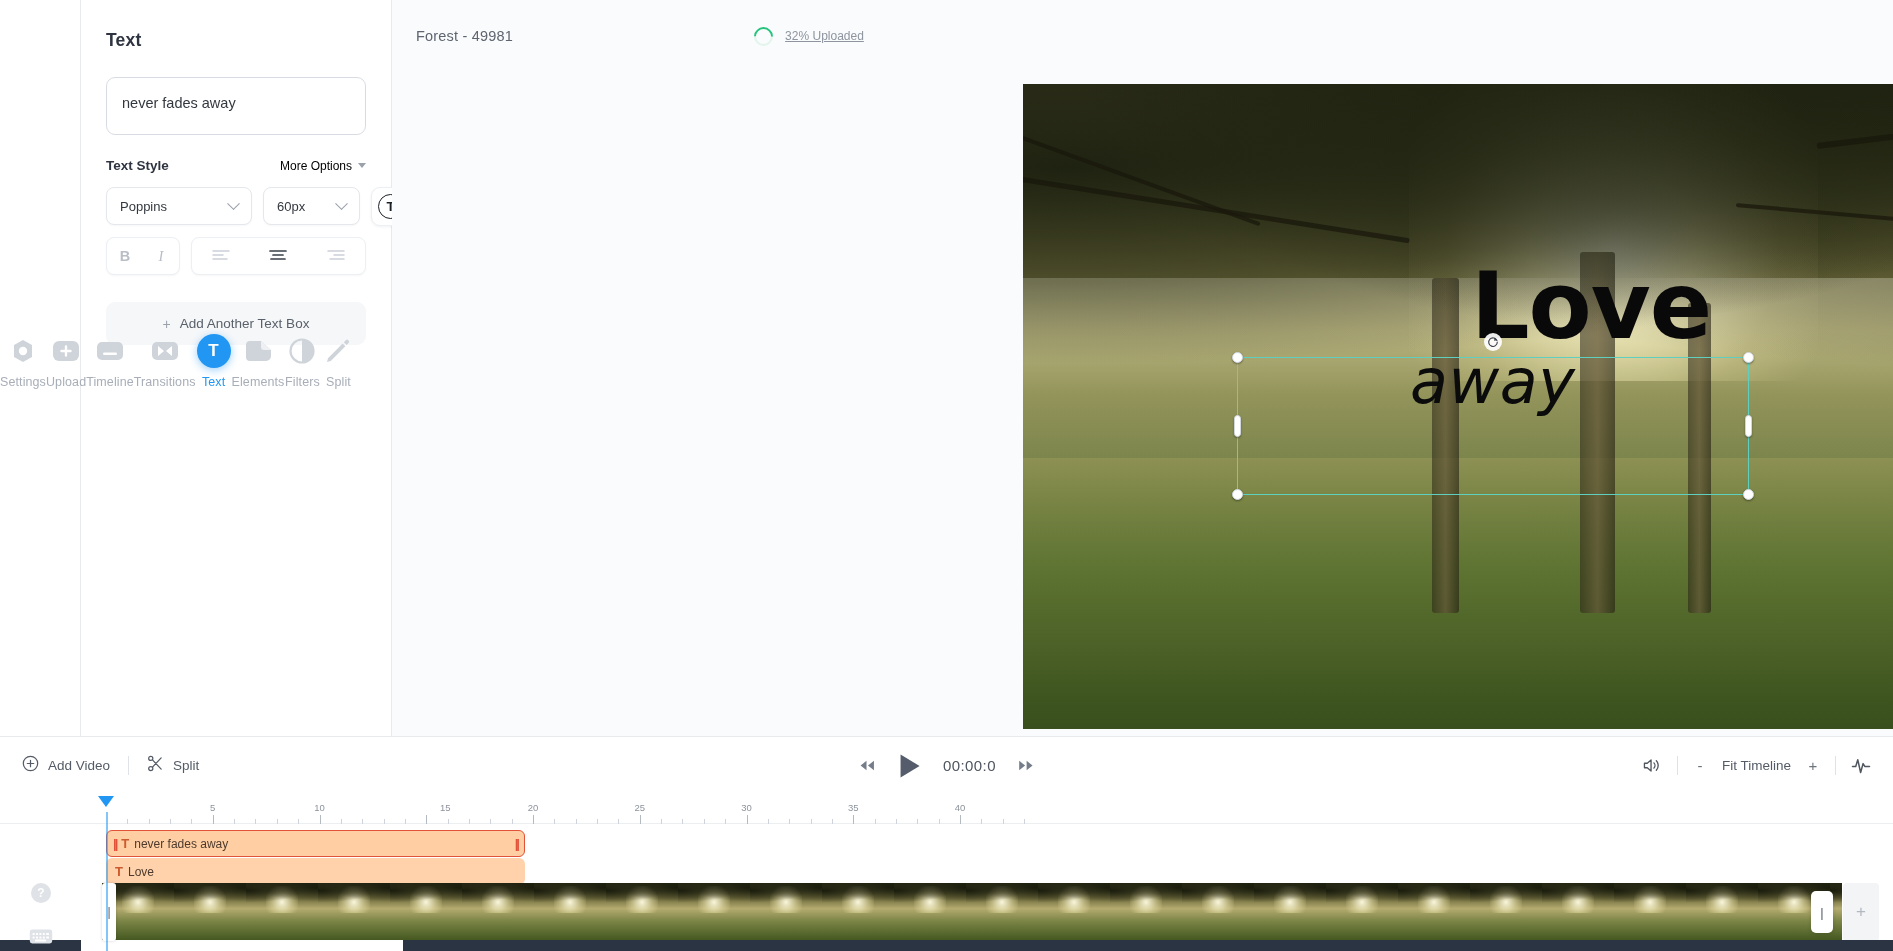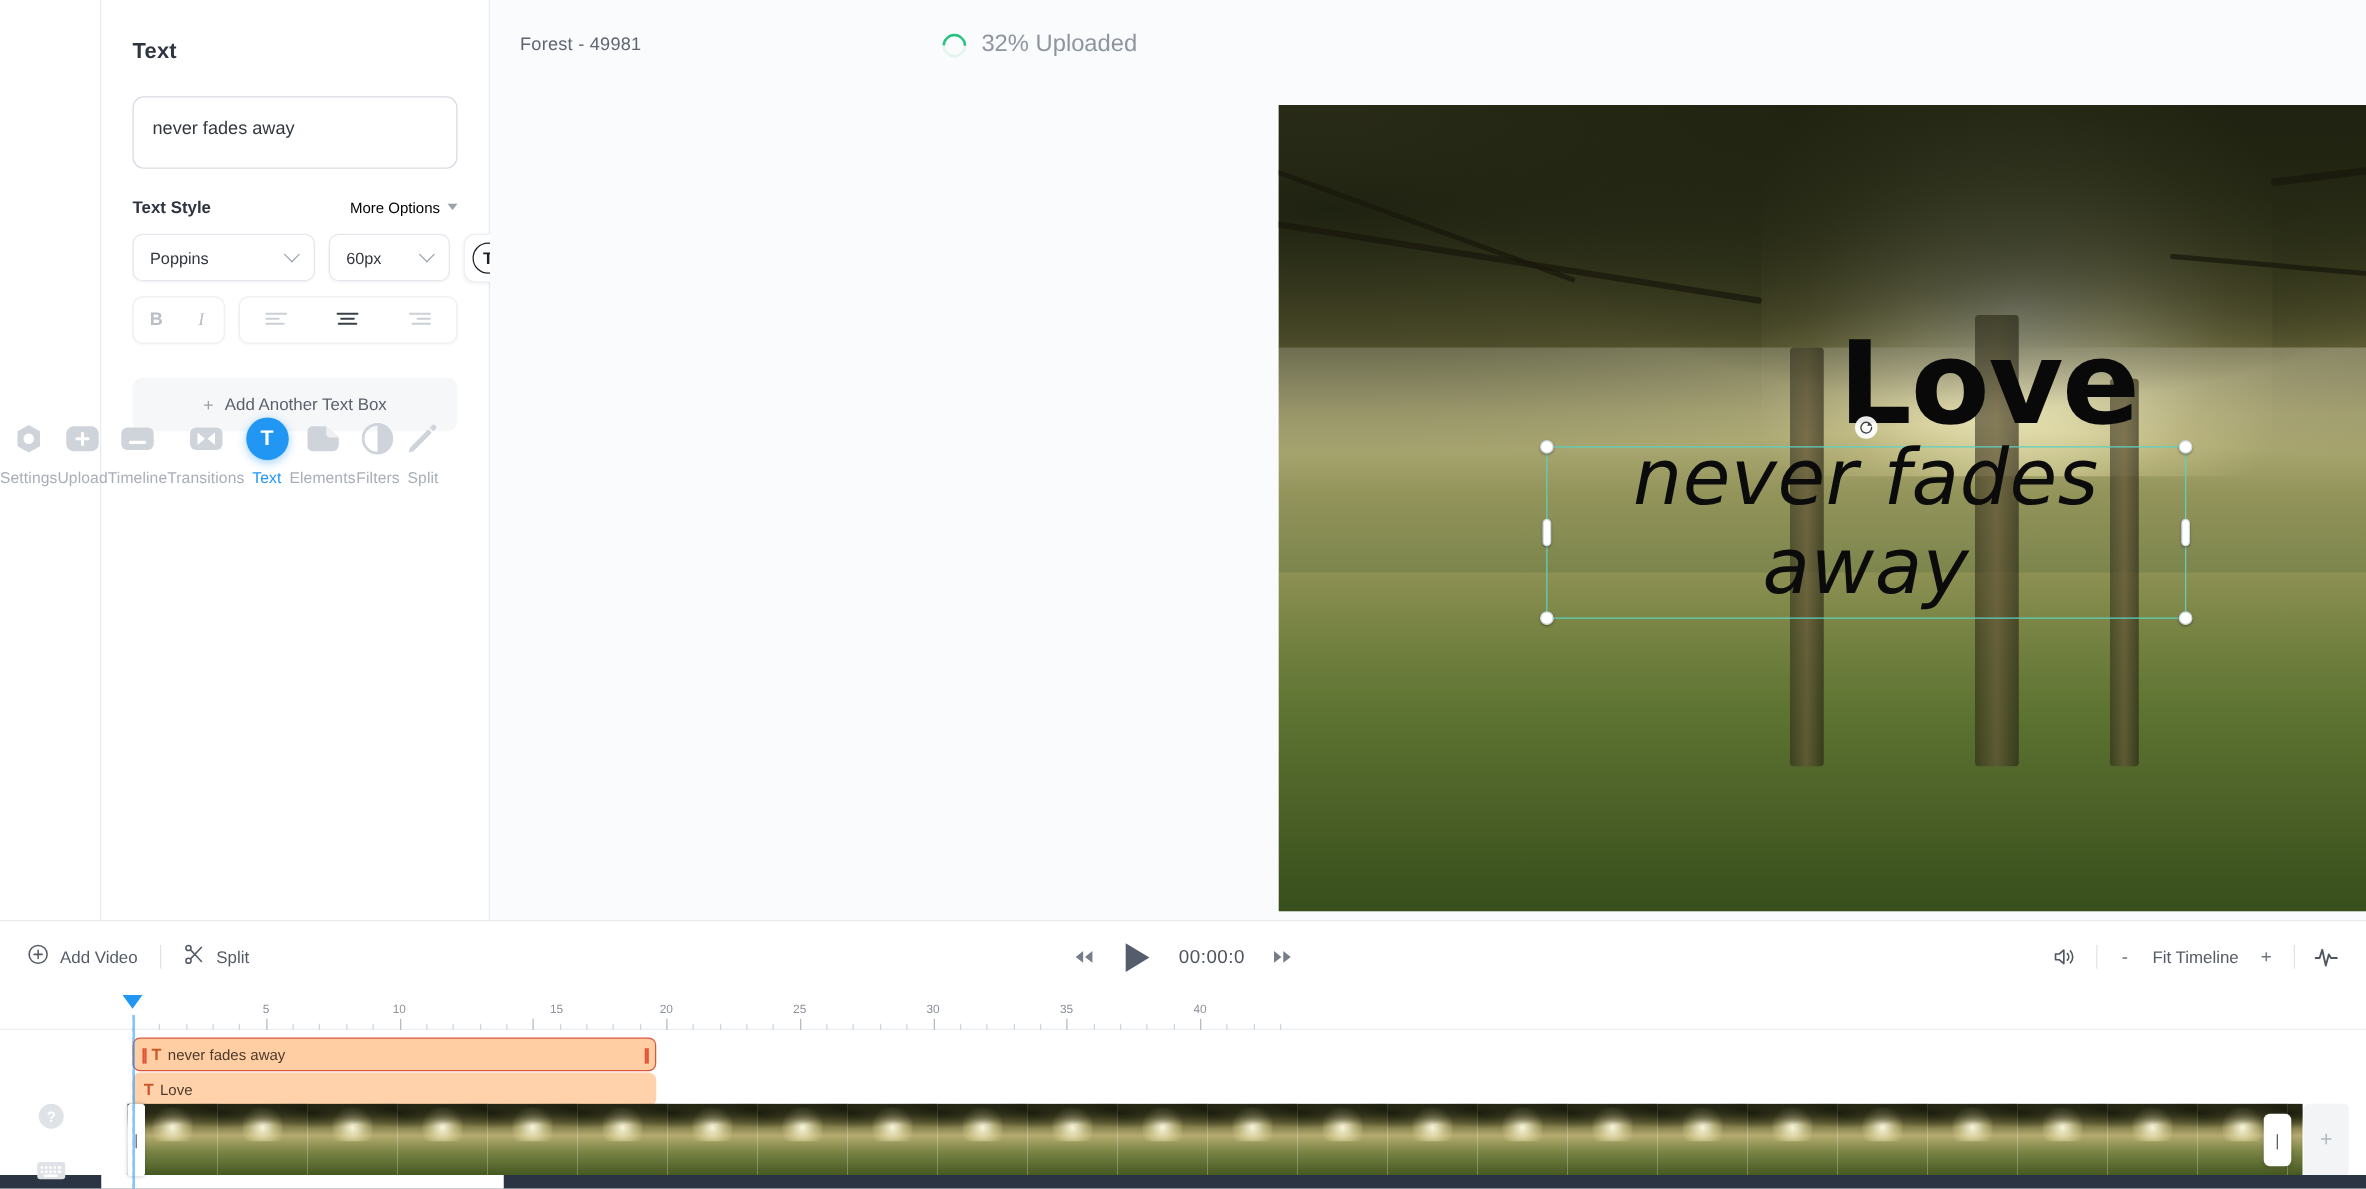--- a/index.html
+++ b/index.html
@@ -140,21 +140,21 @@
     height: 72px; display: flex; align-items: center; padding: 0 24px; position: relative;
   }
   .proj-title { font-size: 14.5px; color: #5e6570; letter-spacing: .2px; }
   .upload-wrap { display: flex; align-items: center; gap: 12px; margin-left: 241px; }
   .spinner {
     width: 19px; height: 19px; border-radius: 50%;
     border: 2.4px solid #e2f5ec;
     border-top-color: #24c37e; border-right-color: #24c37e;
     transform: rotate(-45deg);
   }
-  .upload-text { font-size: 19px; color: #8e959f; }
+  .upload-text { font-size: 12px; color: #8e959f; text-decoration: underline; }
   .header-right { margin-left: auto; display: flex; align-items: center; gap: 17px; }
   .hist-btn { cursor: pointer; display: flex; align-items: center; }
   .hist-btn.undo { color: #2f3640; }
   .hist-btn.redo { color: #c8cdd4; }
   .hdiv { width: 1px; height: 26px; background: #dfe3e8; }
   .export-btn {
     height: 41px; min-width: 128px; border-radius: 21px; background: #39404e;
     display: flex; align-items: center; justify-content: center; gap: 14px;
     padding: 0 20px; cursor: pointer;
   }
@@ -480,21 +480,20 @@
           <div class="branch b1"></div>
           <div class="branch b2"></div>
           <div class="branch b3"></div>
           <div class="branch b4"></div>
         </div>
 
         <div class="ov-love">Love</div>
 
         <div class="sel-box">
           <div class="ov-never">
-            <span>never fades</span>
             <span class="l2">away</span>
           </div>
           <span class="rotate-handle">
             <svg width="12" height="12" viewBox="0 0 14 14">
                 <path d="M11.6 5.2A5 5 0 1 0 12 7" fill="none" stroke="currentColor" stroke-width="1.3" stroke-linecap="round"></path>
                 <path d="M9 1.6l2.8 3.4-3.6.6z" fill="currentColor"></path>
               </svg>
           </span>
           <span class="handle h-corner h-tl"></span>
           <span class="handle h-corner h-tr"></span>

